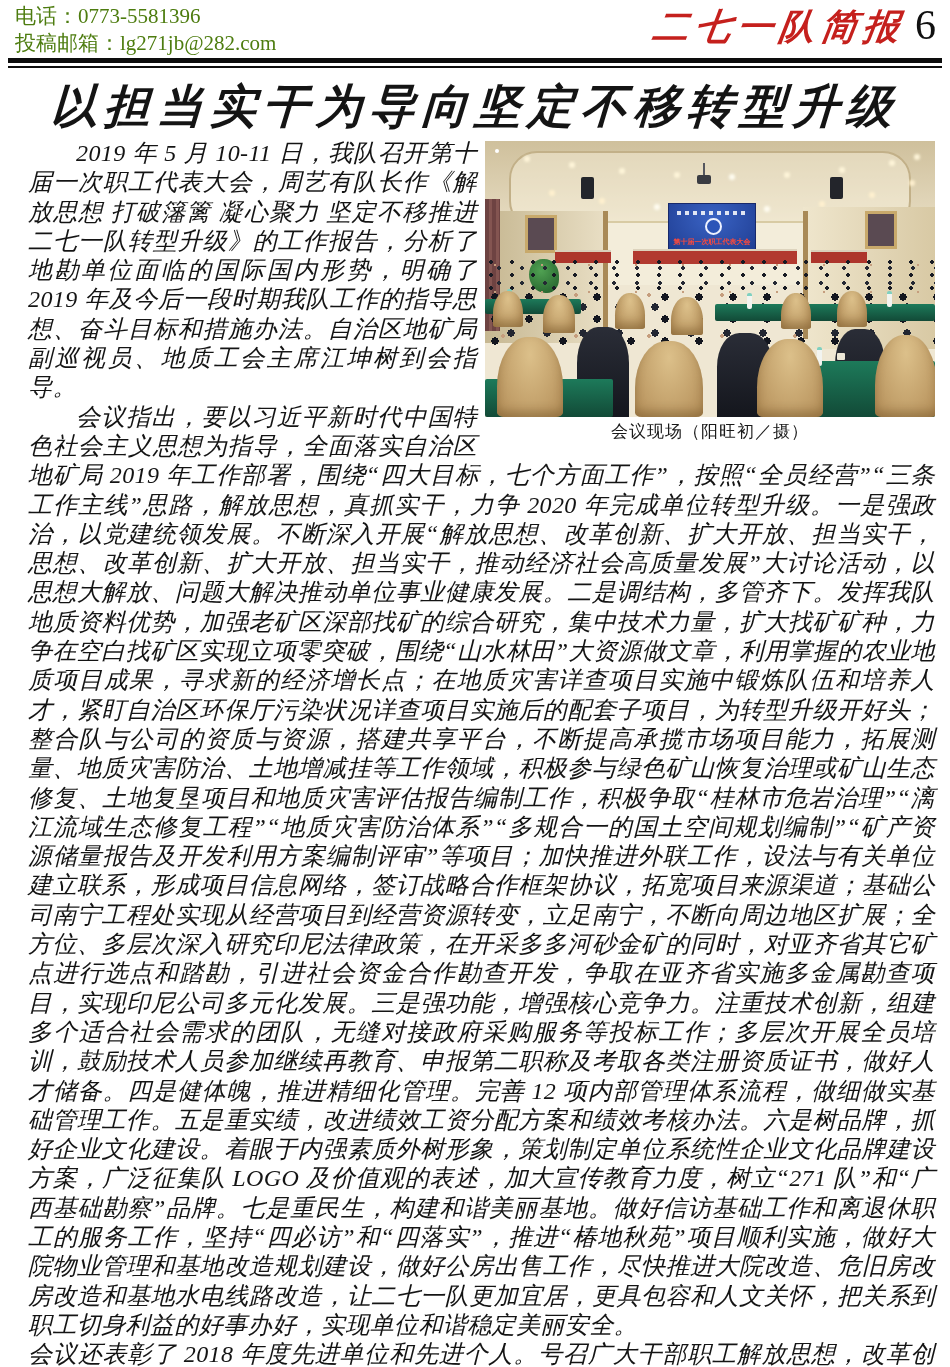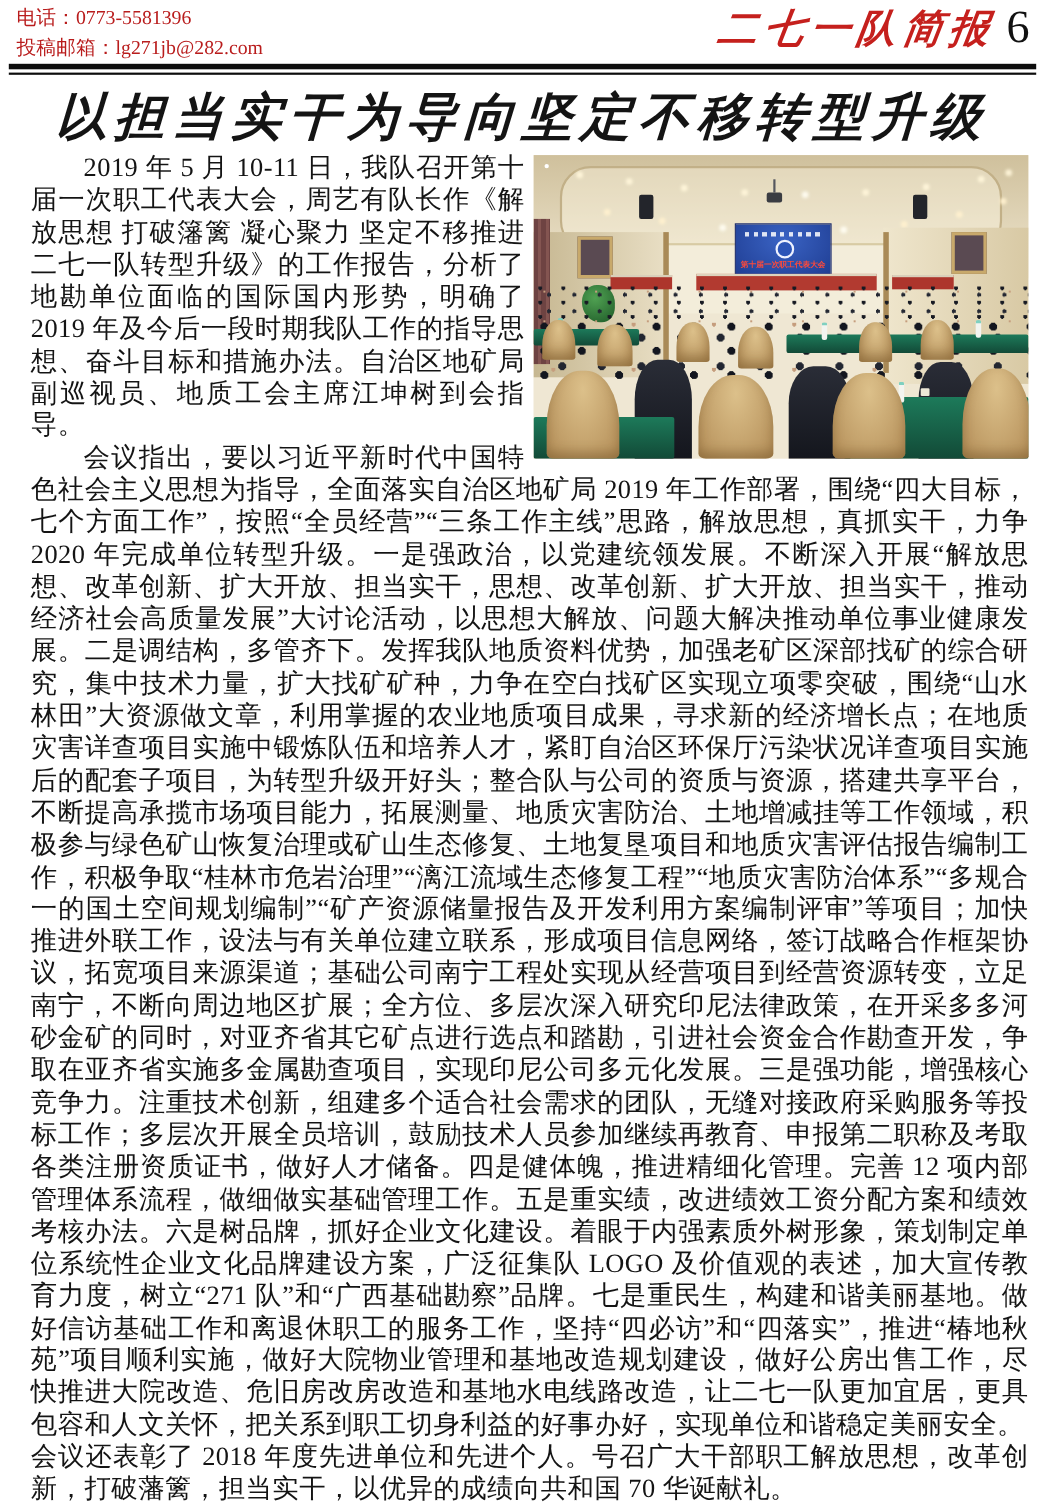--- a/index.html
+++ b/index.html
@@ -3,42 +3,42 @@
 <meta charset="utf-8">
 <style>
   html,body{margin:0;padding:0;}
   body{
     width:950px;height:1367px;position:relative;background:#ffffff;
     font-family:"Liberation Serif","DejaVu Serif",serif;color:#111;
     overflow:hidden;
   }
   
   .header{position:absolute;top:3px;left:15px;right:12px;height:56px;}
-  .contact{font-size:18px;line-height:27px;color:#b91c1c;}
+  .contact{font-size:21px;line-height:27px;color:#4d7c0f;}
   .masthead{position:absolute;right:2px;top:-2px;display:flex;align-items:baseline;}
   .masthead-title{
     font-size:36px;font-weight:bold;font-style:italic;color:#c5201d;
     letter-spacing:6px;transform:skewX(-8deg);white-space:nowrap;
   }
   .page-num{font-size:42px;color:#111;margin-left:10px;font-style:normal;}
   .rule{position:absolute;top:58px;left:8px;right:8px;height:3px;
     border-top:5px solid #0d0d0d;border-bottom:2px solid #0d0d0d;}
   
   .headline{
     position:absolute;top:76px;left:0;width:100%;text-align:center;
     font-size:46px;font-weight:bold;font-style:italic;letter-spacing:7px;
     color:#141414;transform:skewX(-3deg);white-space:nowrap;
   }
   
   .article{
     position:absolute;top:139px;left:28px;width:907px;
     font-size:24px;line-height:29.3px;letter-spacing:0.4px;
     text-align:justify;color:#141414;
   }
-  .article p{margin:0;}
+  .article p{margin:0;font-style:italic;}
   .indent{text-indent:2em;}
   
   .figure{float:right;width:450px;margin:2px 0 3px 8px;}
   .caption{
     text-align:center;font-family:"Liberation Sans","DejaVu Sans",sans-serif;
     font-size:17px;letter-spacing:1px;color:#1a1a1a;margin-top:5px;line-height:20px;
   }
   .photo{position:relative;width:450px;height:276px;overflow:hidden;background:#efe7d3;}
   .photo *{position:absolute;}
   .ph-ceiling{left:0;top:0;width:450px;height:112px;
@@ -162,17 +162,18 @@
       <div class="ph-suit" style="left:350px;top:188px;width:50px;height:88px;"></div>
       <div class="ph-table-green" style="left:0;top:238px;width:128px;height:38px;"></div>
       <div class="ph-table-green" style="left:282px;top:220px;width:168px;height:56px;"></div>
       <div class="ph-bottle" style="left:332px;top:206px;height:16px;"></div>
       <div class="ph-cup" style="left:352px;top:212px;"></div>
       <div class="ph-chair" style="left:12px;top:196px;width:66px;height:80px;"></div>
       <div class="ph-chair" style="left:150px;top:200px;width:68px;height:76px;"></div>
       <div class="ph-chair" style="left:272px;top:198px;width:66px;height:78px;"></div>
       <div class="ph-chair" style="left:390px;top:194px;width:62px;height:82px;"></div>
     </div>
+    <div class="caption">会议现场（阳旺初／摄）</div>
   </div>
   <p class="indent">2019 年 5 月 10-11 日，我队召开第十届一次职工代表大会，周艺有队长作《解放思想 打破籓篱 凝心聚力 坚定不移推进二七一队转型升级》的工作报告，分析了地勘单位面临的国际国内形势，明确了 2019 年及今后一段时期我队工作的指导思想、奋斗目标和措施办法。自治区地矿局副巡视员、地质工会主席江坤树到会指导。</p>
   <p class="indent">会议指出，要以习近平新时代中国特色社会主义思想为指导，全面落实自治区地矿局 2019 年工作部署，围绕“四大目标，七个方面工作”，按照“全员经营”“三条工作主线”思路，解放思想，真抓实干，力争 2020 年完成单位转型升级。一是强政治，以党建统领发展。不断深入开展“解放思想、改革创新、扩大开放、担当实干，思想、改革创新、扩大开放、担当实干，推动经济社会高质量发展”大讨论活动，以思想大解放、问题大解决推动单位事业健康发展。二是调结构，多管齐下。发挥我队地质资料优势，加强老矿区深部找矿的综合研究，集中技术力量，扩大找矿矿种，力争在空白找矿区实现立项零突破，围绕“山水林田”大资源做文章，利用掌握的农业地质项目成果，寻求新的经济增长点；在地质灾害详查项目实施中锻炼队伍和培养人才，紧盯自治区环保厅污染状况详查项目实施后的配套子项目，为转型升级开好头；整合队与公司的资质与资源，搭建共享平台，不断提高承揽市场项目能力，拓展测量、地质灾害防治、土地增减挂等工作领域，积极参与绿色矿山恢复治理或矿山生态修复、土地复垦项目和地质灾害评估报告编制工作，积极争取“桂林市危岩治理”“漓江流域生态修复工程”“地质灾害防治体系”“多规合一的国土空间规划编制”“矿产资源储量报告及开发利用方案编制评审”等项目；加快推进外联工作，设法与有关单位建立联系，形成项目信息网络，签订战略合作框架协议，拓宽项目来源渠道；基础公司南宁工程处实现从经营项目到经营资源转变，立足南宁，不断向周边地区扩展；全方位、多层次深入研究印尼法律政策，在开采多多河砂金矿的同时，对亚齐省其它矿点进行选点和踏勘，引进社会资金合作勘查开发，争取在亚齐省实施多金属勘查项目，实现印尼公司多元化发展。三是强功能，增强核心竞争力。注重技术创新，组建多个适合社会需求的团队，无缝对接政府采购服务等投标工作；多层次开展全员培训，鼓励技术人员参加继续再教育、申报第二职称及考取各类注册资质证书，做好人才储备。四是健体魄，推进精细化管理。完善 12 项内部管理体系流程，做细做实基础管理工作。五是重实绩，改进绩效工资分配方案和绩效考核办法。六是树品牌，抓好企业文化建设。着眼于内强素质外树形象，策划制定单位系统性企业文化品牌建设方案，广泛征集队 LOGO 及价值观的表述，加大宣传教育力度，树立“271 队”和“广西基础勘察”品牌。七是重民生，构建和谐美丽基地。做好信访基础工作和离退休职工的服务工作，坚持“四必访”和“四落实”，推进“椿地秋苑”项目顺利实施，做好大院物业管理和基地改造规划建设，做好公房出售工作，尽快推进大院改造、危旧房改房改造和基地水电线路改造，让二七一队更加宜居，更具包容和人文关怀，把关系到职工切身利益的好事办好，实现单位和谐稳定美丽安全。</p>
   <p><span>会议还表彰了 2018 年度先进单位和先进个人。号召广大干部职工解放思想，改革创新，打破藩篱，担当实干，以优异的成绩向共和国 70 华诞献礼。</span></p>
 </div>
 
 </body></html>

